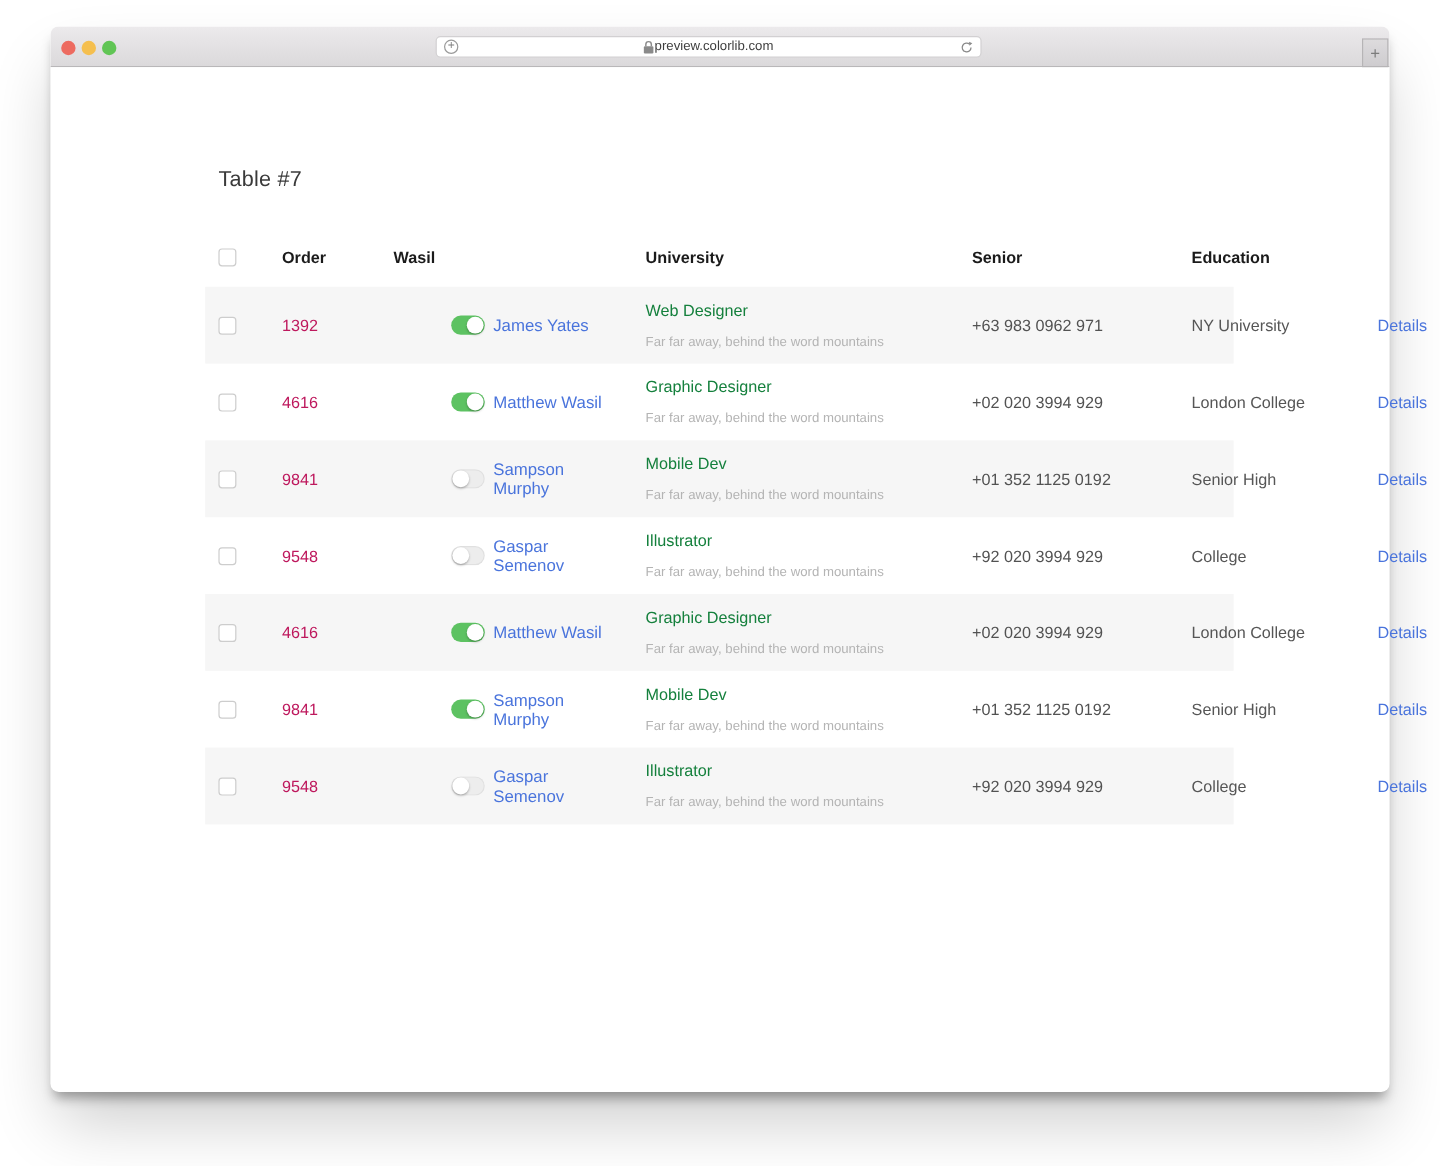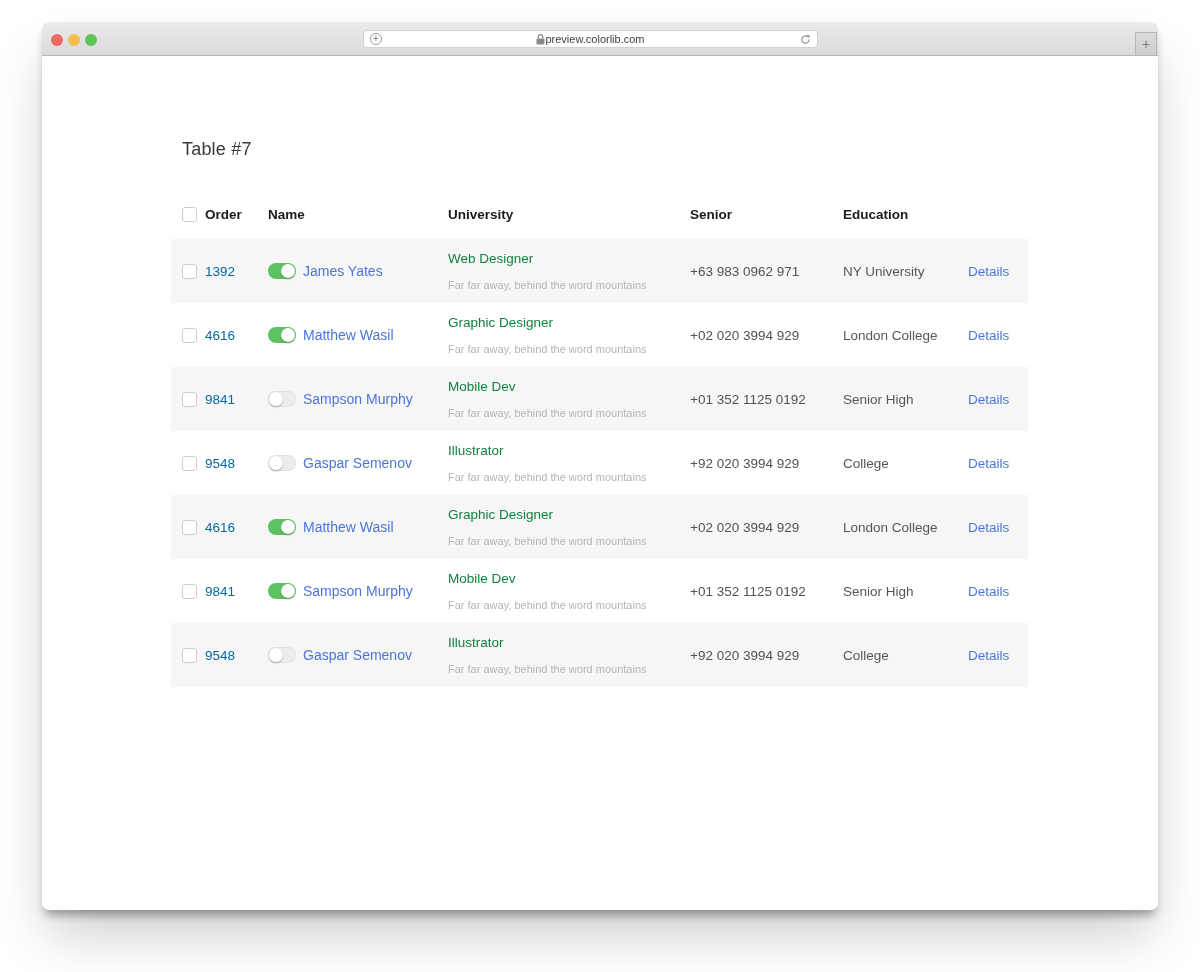--- a/index.html
+++ b/index.html
@@ -52,31 +52,32 @@
     font-size:18px; color:#3a3a3a; letter-spacing:0.2px;margin-left:10px;
   }
   .table {
     position:absolute; left:129px; top:168px; width:857px;
     font-size:13.5px;
   }
   .grid-row {
     display:grid;
     grid-template-columns:34px 63px 180px 242px 153px 125px 60px;
     align-items:center;
+    gap:30px;
   }
   .thead { height:49px; font-weight:bold; color:#1b1b1b; font-size:13.5px; }
   .row { height:64px; }
   .row:nth-child(odd) { background:#f6f6f6; }
   .cell-check { padding-left:11px; }
   .checkbox {
     display:block; width:15px; height:15px;
     border:1px solid #cdcdcd; border-radius:3px; background:#fff; cursor:pointer;
   }
-  .cell-order { color:#0369a1; }
-  .cell-name { display:flex; gap:7px; }
+  .cell-order { color:#be185d; }
+  .cell-name { display:flex; align-items:center; gap:7px;margin-left:48px; }
   .toggle {
     position:relative; width:28px; height:16px; border-radius:8px;
     background:#ededed; flex:0 0 auto; cursor:pointer;
     box-shadow:inset 0 0 0 1px rgba(0,0,0,0.05);
   }
   .toggle .knob {
     position:absolute; top:1px; left:1px; width:14px; height:14px;
     border-radius:50%; background:#fff;
     box-shadow:0 1px 2px rgba(0,0,0,0.3);
   }
@@ -119,21 +120,21 @@
   </div>
 
   <div class="page-title">Table #7</div>
 
   <div class="table">
     <div class="grid-row thead">
       <div class="cell-check">
         <span class="checkbox"></span>
       </div>
       <div>Order</div>
-      <div>Name</div>
+      <div>Wasil</div>
       <div>University</div>
       <div>Senior</div>
       <div>Education</div>
       <div></div>
     </div>
     <div id="table-body">
   <div class="grid-row row">
     <div class="cell-check">
       <span class="checkbox"></span>
     </div>

